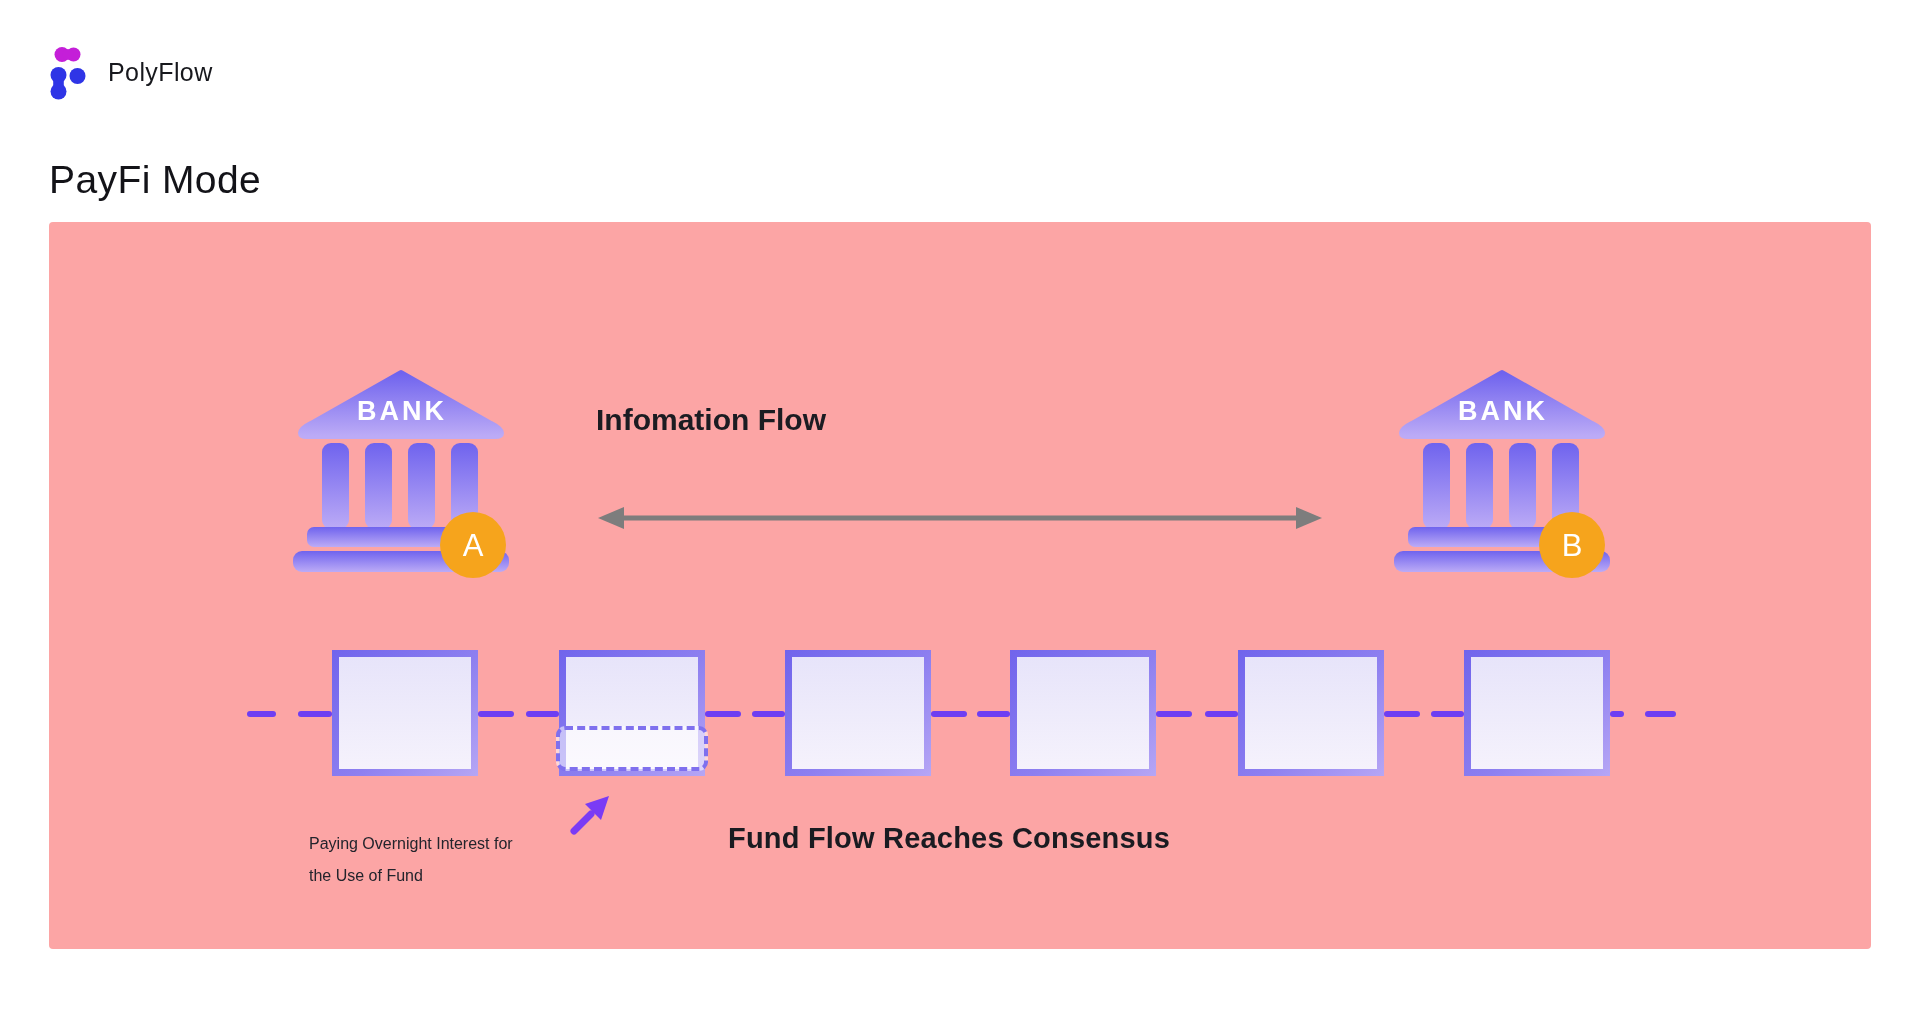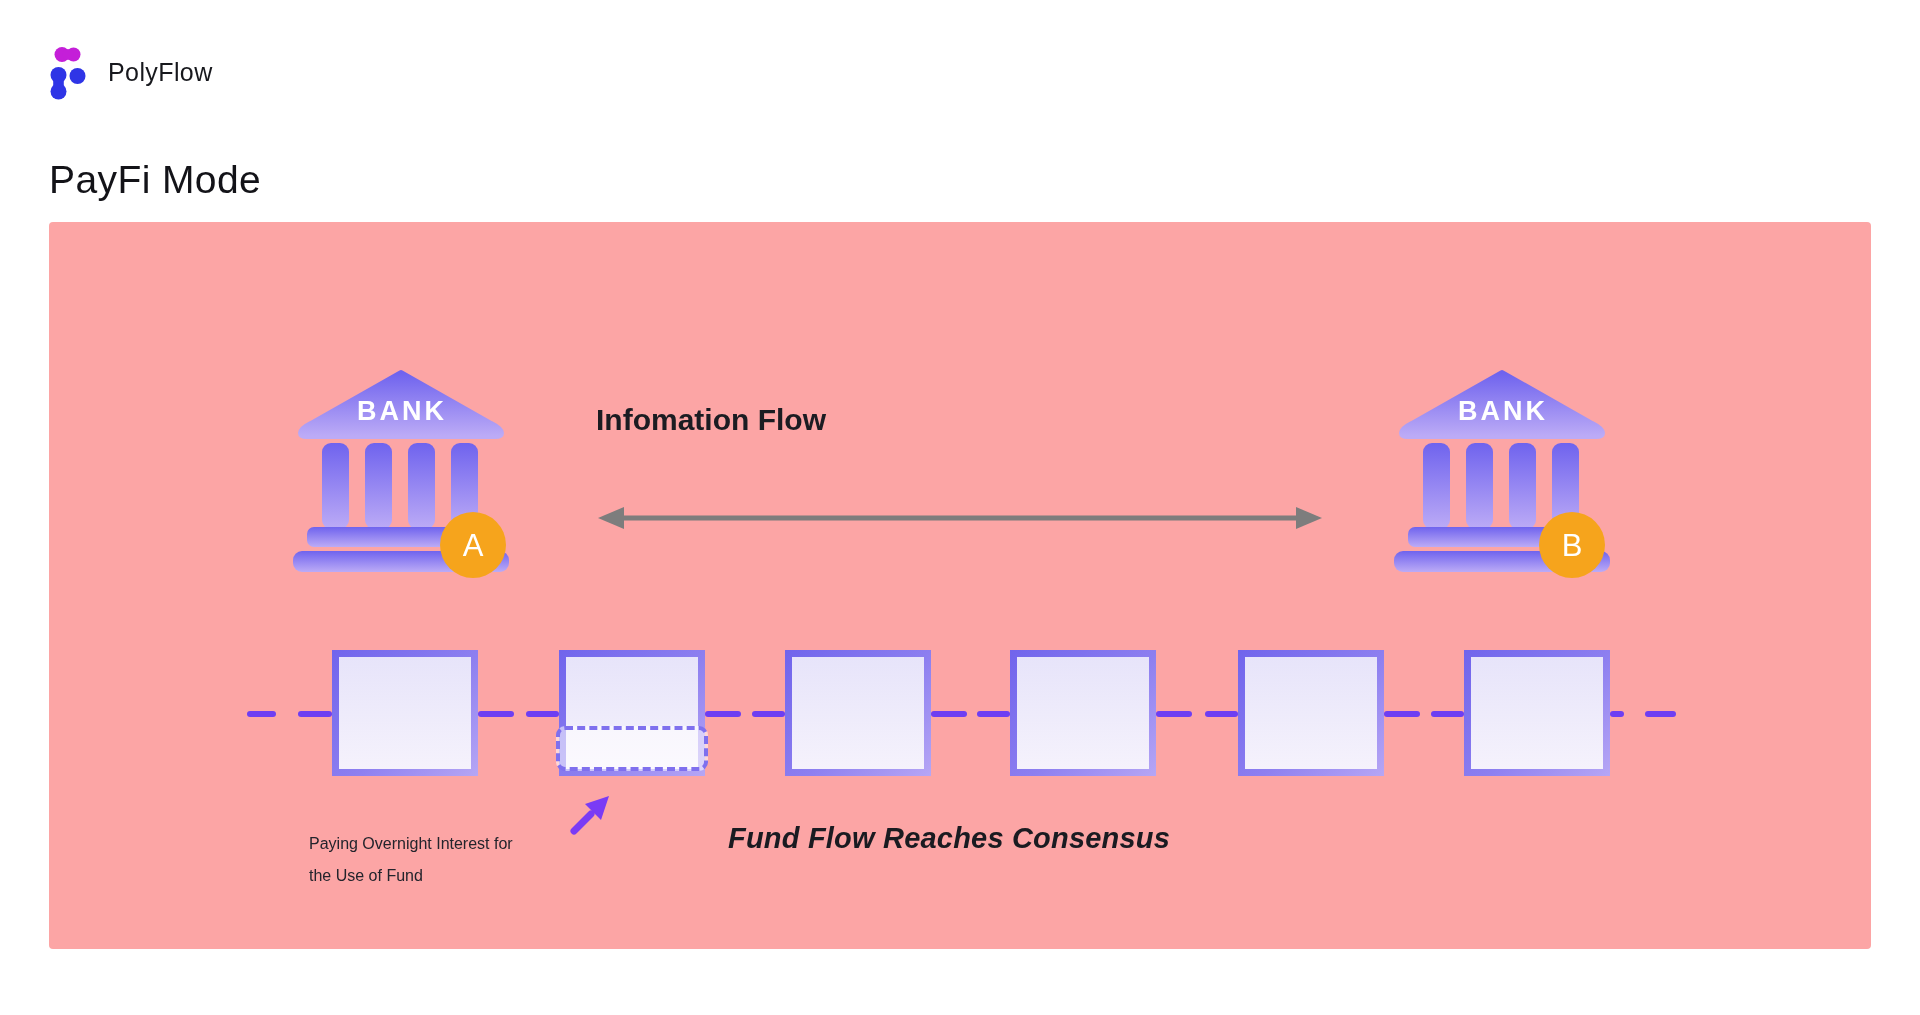--- a/index.html
+++ b/index.html
@@ -24,21 +24,21 @@
   .block{position:absolute;top:428px;width:146px;height:126px;box-sizing:border-box;padding:7px;
          background:linear-gradient(135deg,#7064ec 0%,#8d7ff0 55%,#b6a6f5 100%);}
   .block-inner{width:100%;height:100%;background:linear-gradient(180deg,#e7e4fa 0%,#f5f2fc 100%);}
   .subblock{position:absolute;left:-3px;right:-3px;top:76px;height:45px;box-sizing:border-box;
             border:4px dashed #7f70ee;border-radius:9px;background:rgba(255,255,255,0.55);}
 
   .dash{position:absolute;top:489px;height:6px;border-radius:3px;background:#6e3ef2;}
 
   .note-arrow{position:absolute;left:516px;top:566px;width:50px;height:50px;}
   .note-text{position:absolute;left:218px;top:606px;font-size:16px;line-height:32px;color:#23242c;margin-left:42px;}
-  .consensus-text{position:absolute;left:679px;top:600px;font-size:29px;font-weight:700;color:#1a1b21;letter-spacing:.2px;font-style:italic;}
+  .consensus-text{position:absolute;left:679px;top:600px;font-size:29px;font-weight:700;color:#1a1b21;letter-spacing:.2px;}
 </style>
 </head>
 <body>
 
 <svg class="logo-icon" viewBox="0 0 44 54">
   <circle cx="13" cy="7.5" r="7.5" fill="#c41fd8"></circle>
   <circle cx="24.5" cy="7.5" r="7" fill="#c41fd8"></circle>
   <rect x="13" y="2.2" width="11.5" height="10.6" rx="5" fill="#c41fd8"></rect>
   <circle cx="9.5" cy="28" r="8" fill="#2f35e6"></circle>
   <circle cx="9.5" cy="44.5" r="8" fill="#2f35e6"></circle>

